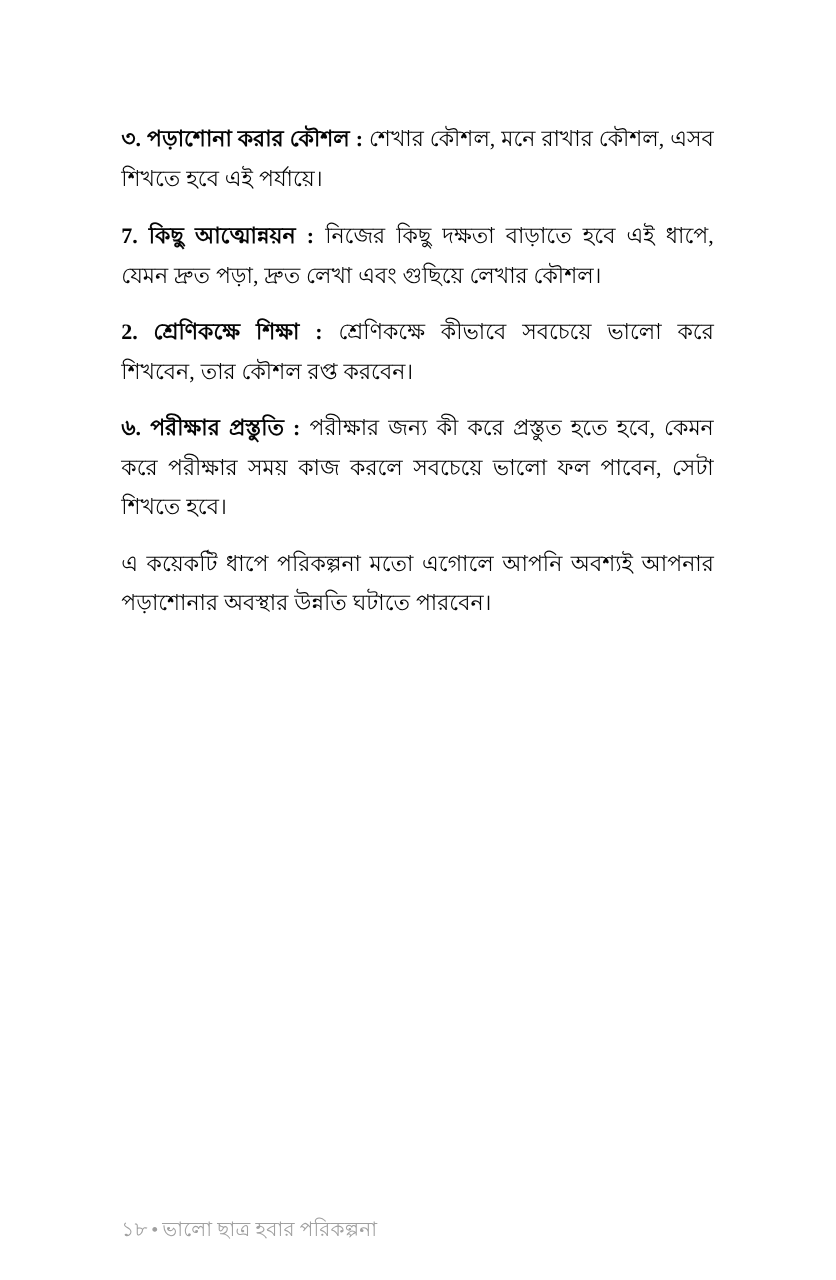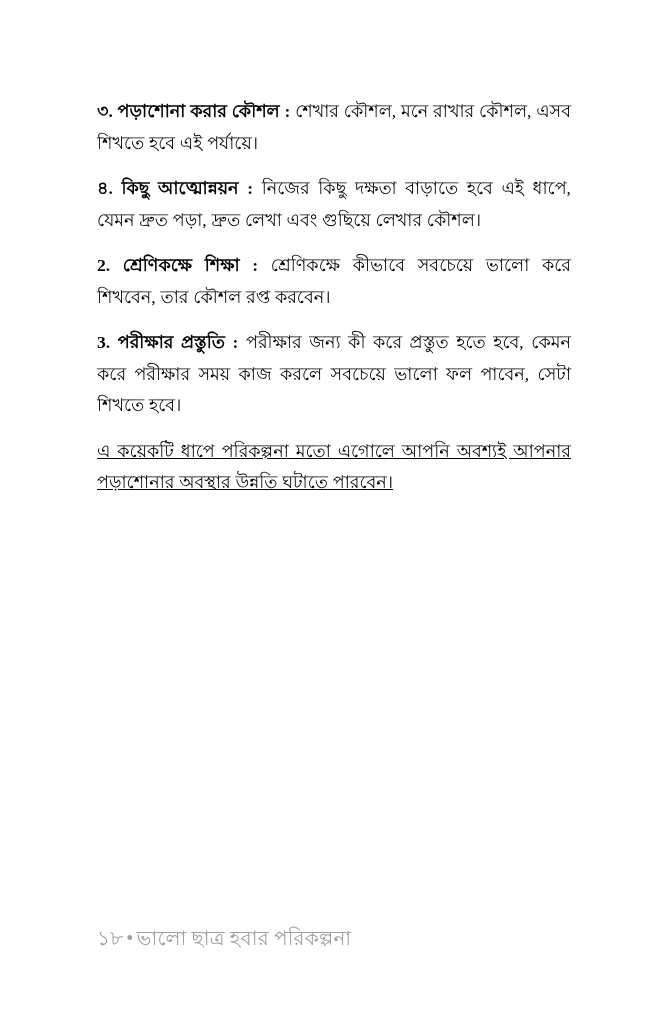--- a/index.html
+++ b/index.html
@@ -44,29 +44,28 @@
   .para:last-child {
     margin-bottom: 0;
   }
 
   .para .lead {
     font-weight: bold;
   }
 
   .para.closing {
     margin-top: 11px;
-    text-decoration: underline;
   }
 
   .footer {
     position: absolute;
     left: 97px;
-    top: 927px;
+    top: 974px;
     width: 474px;
-    font-size: 20px;
+    font-size: 16px;
     line-height: 22px;
     color: #a0a0a0;
     letter-spacing: 0.01em;
   }
 
   .footer .sep {
     padding: 0 3px;
   }
 </style>
 </head>
@@ -74,29 +73,29 @@
 
 <div class="page">
 
   <div class="content">
 
     <p class="para">
       <span class="lead">৩. পড়াশোনা করার কৌশল :</span><span> শেখার কৌশল, মনে রাখার কৌশল, এসব শিখতে হবে এই পর্যায়ে।</span>
     </p>
 
     <p class="para">
-      <span class="lead">৪. কিছু আত্মোন্নয়ন :</span><span> নিজের কিছু দক্ষতা বাড়াতে হবে এই ধাপে, যেমন দ্রুত পড়া, দ্রুত লেখা এবং গুছিয়ে লেখার কৌশল।</span>
+      <span class="lead">7. কিছু আত্মোন্নয়ন :</span><span> নিজের কিছু দক্ষতা বাড়াতে হবে এই ধাপে, যেমন দ্রুত পড়া, দ্রুত লেখা এবং গুছিয়ে লেখার কৌশল।</span>
     </p>
 
     <p class="para">
       <span class="lead">2. শ্রেণিকক্ষে শিক্ষা :</span><span> শ্রেণিকক্ষে কীভাবে সবচেয়ে ভালো করে শিখবেন, তার কৌশল রপ্ত করবেন।</span>
     </p>
 
     <p class="para">
-      <span class="lead">3. পরীক্ষার প্রস্তুতি :</span><span> পরীক্ষার জন্য কী করে প্রস্তুত হতে হবে, কেমন করে পরীক্ষার সময় কাজ করলে সবচেয়ে ভালো ফল পাবেন, সেটা শিখতে হবে।</span>
+      <span class="lead">৬. পরীক্ষার প্রস্তুতি :</span><span> পরীক্ষার জন্য কী করে প্রস্তুত হতে হবে, কেমন করে পরীক্ষার সময় কাজ করলে সবচেয়ে ভালো ফল পাবেন, সেটা শিখতে হবে।</span>
     </p>
 
 
     <p class="para closing">এ কয়েকটি ধাপে পরিকল্পনা মতো এগোলে আপনি অবশ্যই আপনার পড়াশোনার অবস্থার উন্নতি ঘটাতে পারবেন।</p>
 
   </div>
 
   <div class="footer">
     <span>১৮</span><span class="sep">•</span><span>ভালো ছাত্র হবার পরিকল্পনা</span>
   </div>

